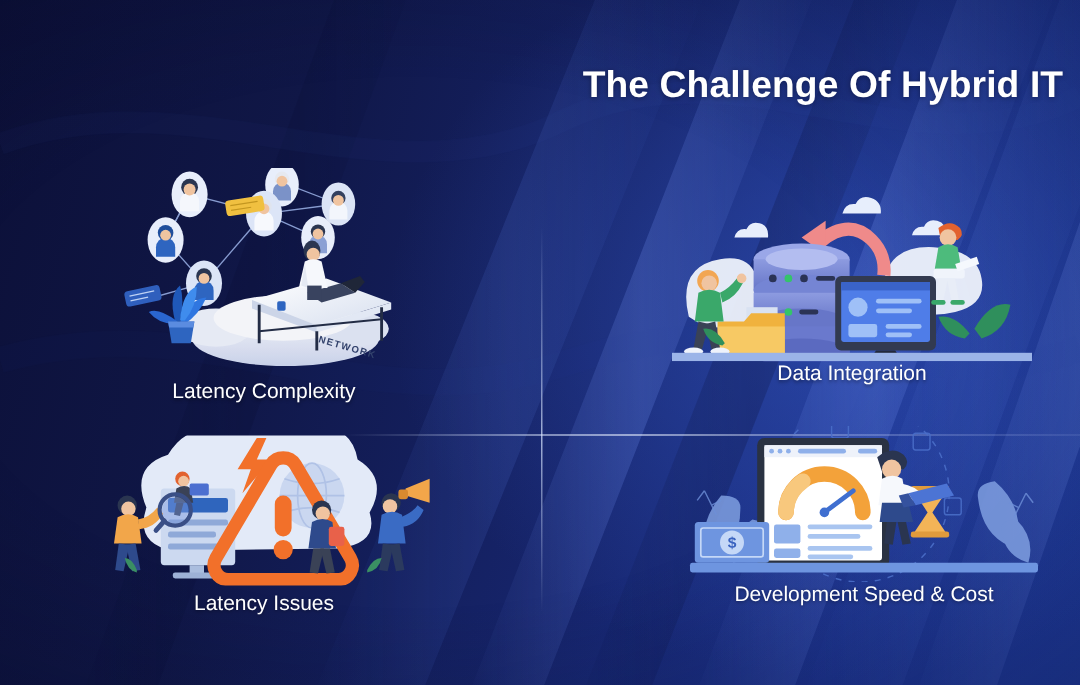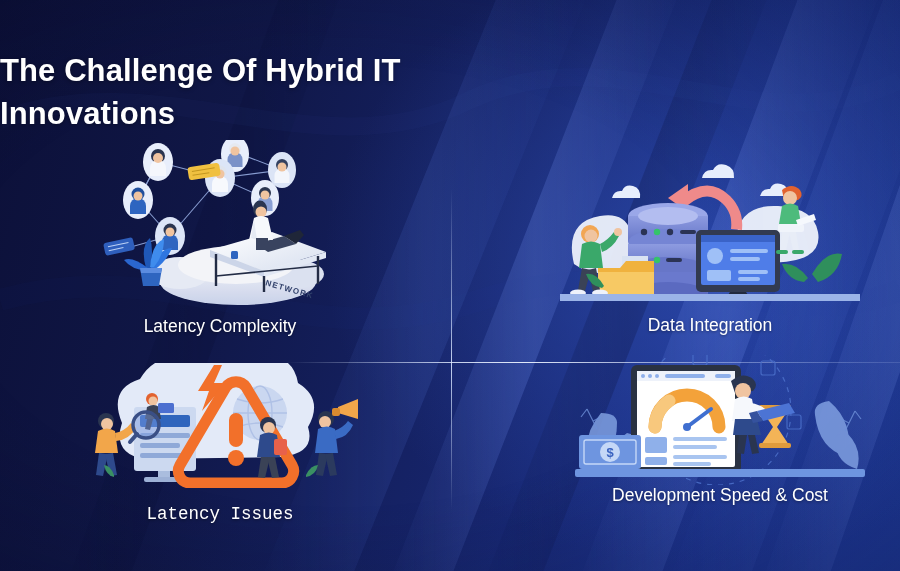--- a/index.html
+++ b/index.html
@@ -21,22 +21,22 @@
       radial-gradient(ellipse 70% 90% at 78% 45%, rgba(52,86,190,0.55) 0%, rgba(52,86,190,0.0) 60%),
       linear-gradient(105deg, #0c1038 0%, #101747 26%, #16246a 55%, #1d3490 80%, #203da3 100%);
   }
   .bg-streaks { position:absolute; inset:0; opacity:.55; }
   .bg-vignette {
     position:absolute; inset:0;
     background:radial-gradient(ellipse 120% 110% at 38% 50%, rgba(0,0,0,0) 35%, rgba(4,7,30,0.55) 100%);
   }
   
   .title {
-    position:absolute; left:0; right:4px; top:50px;
-    text-align:left;
+    position:absolute; left:0; right:14px; top:50px;
+    text-align:right;
     color:#ffffff;
     font-size:31px;
     font-weight:bold;
     line-height:1.38;
     letter-spacing:.1px;
     text-shadow:0 1px 4px rgba(0,0,0,.35);
   }
   
   .divider-v {
     position:absolute; left:451px; top:188px;
@@ -56,22 +56,22 @@
     font-size:17.5px;
     text-align:center;
     white-space:nowrap;
     text-shadow:0 1px 3px rgba(0,0,0,.4);
   }
   #q-nw { left:60px;  top:140px; width:320px; }
   #q-ne { left:560px; top:146px; width:300px; }
   #q-sw { left:70px;  top:363px; width:300px; }
   #q-se { left:565px; top:355px; width:310px; }
   #q-nw .label { margin-top:8px; }
-  #q-ne .label { margin-top:14px; }
-  #q-sw .label { margin-top:16px;font-family:Liberation Mono, monospace; }
+  #q-ne .label { margin-top:0; }
+  #q-sw .label { margin-top:4px; }
   #q-se .label { margin-top:0; }
   svg { display:block; }
 </style>
 </head>
 <body>
 
 <div class="stage">
 
   <div class="bg-base"></div>
 
@@ -105,21 +105,20 @@
     <g opacity=".35">
       <path d="M0,120 C160,60 320,175 470,100 C620,30 760,150 900,80" stroke="#4a68c8" stroke-width="18" fill="none" opacity=".25"></path>
       <path d="M0,300 C180,250 300,360 480,300 C650,245 780,340 900,290" stroke="#3d59b4" stroke-width="22" fill="none" opacity=".18"></path>
     </g>
   </svg>
 
   <div class="bg-vignette"></div>
 
   <div class="title">
     <span>The Challenge Of Hybrid IT</span><br>
-    <span>Innovations</span>
   </div>
 
   <div class="divider-v"></div>
   <div class="divider-h"></div>
 
   <div class="quad" id="q-nw">
     <div class="art">
       <svg width="320" height="168" viewBox="0 0 320 168">
         <defs>
           <linearGradient id="cloudg" x1="0" y1="0" x2="0" y2="1">

